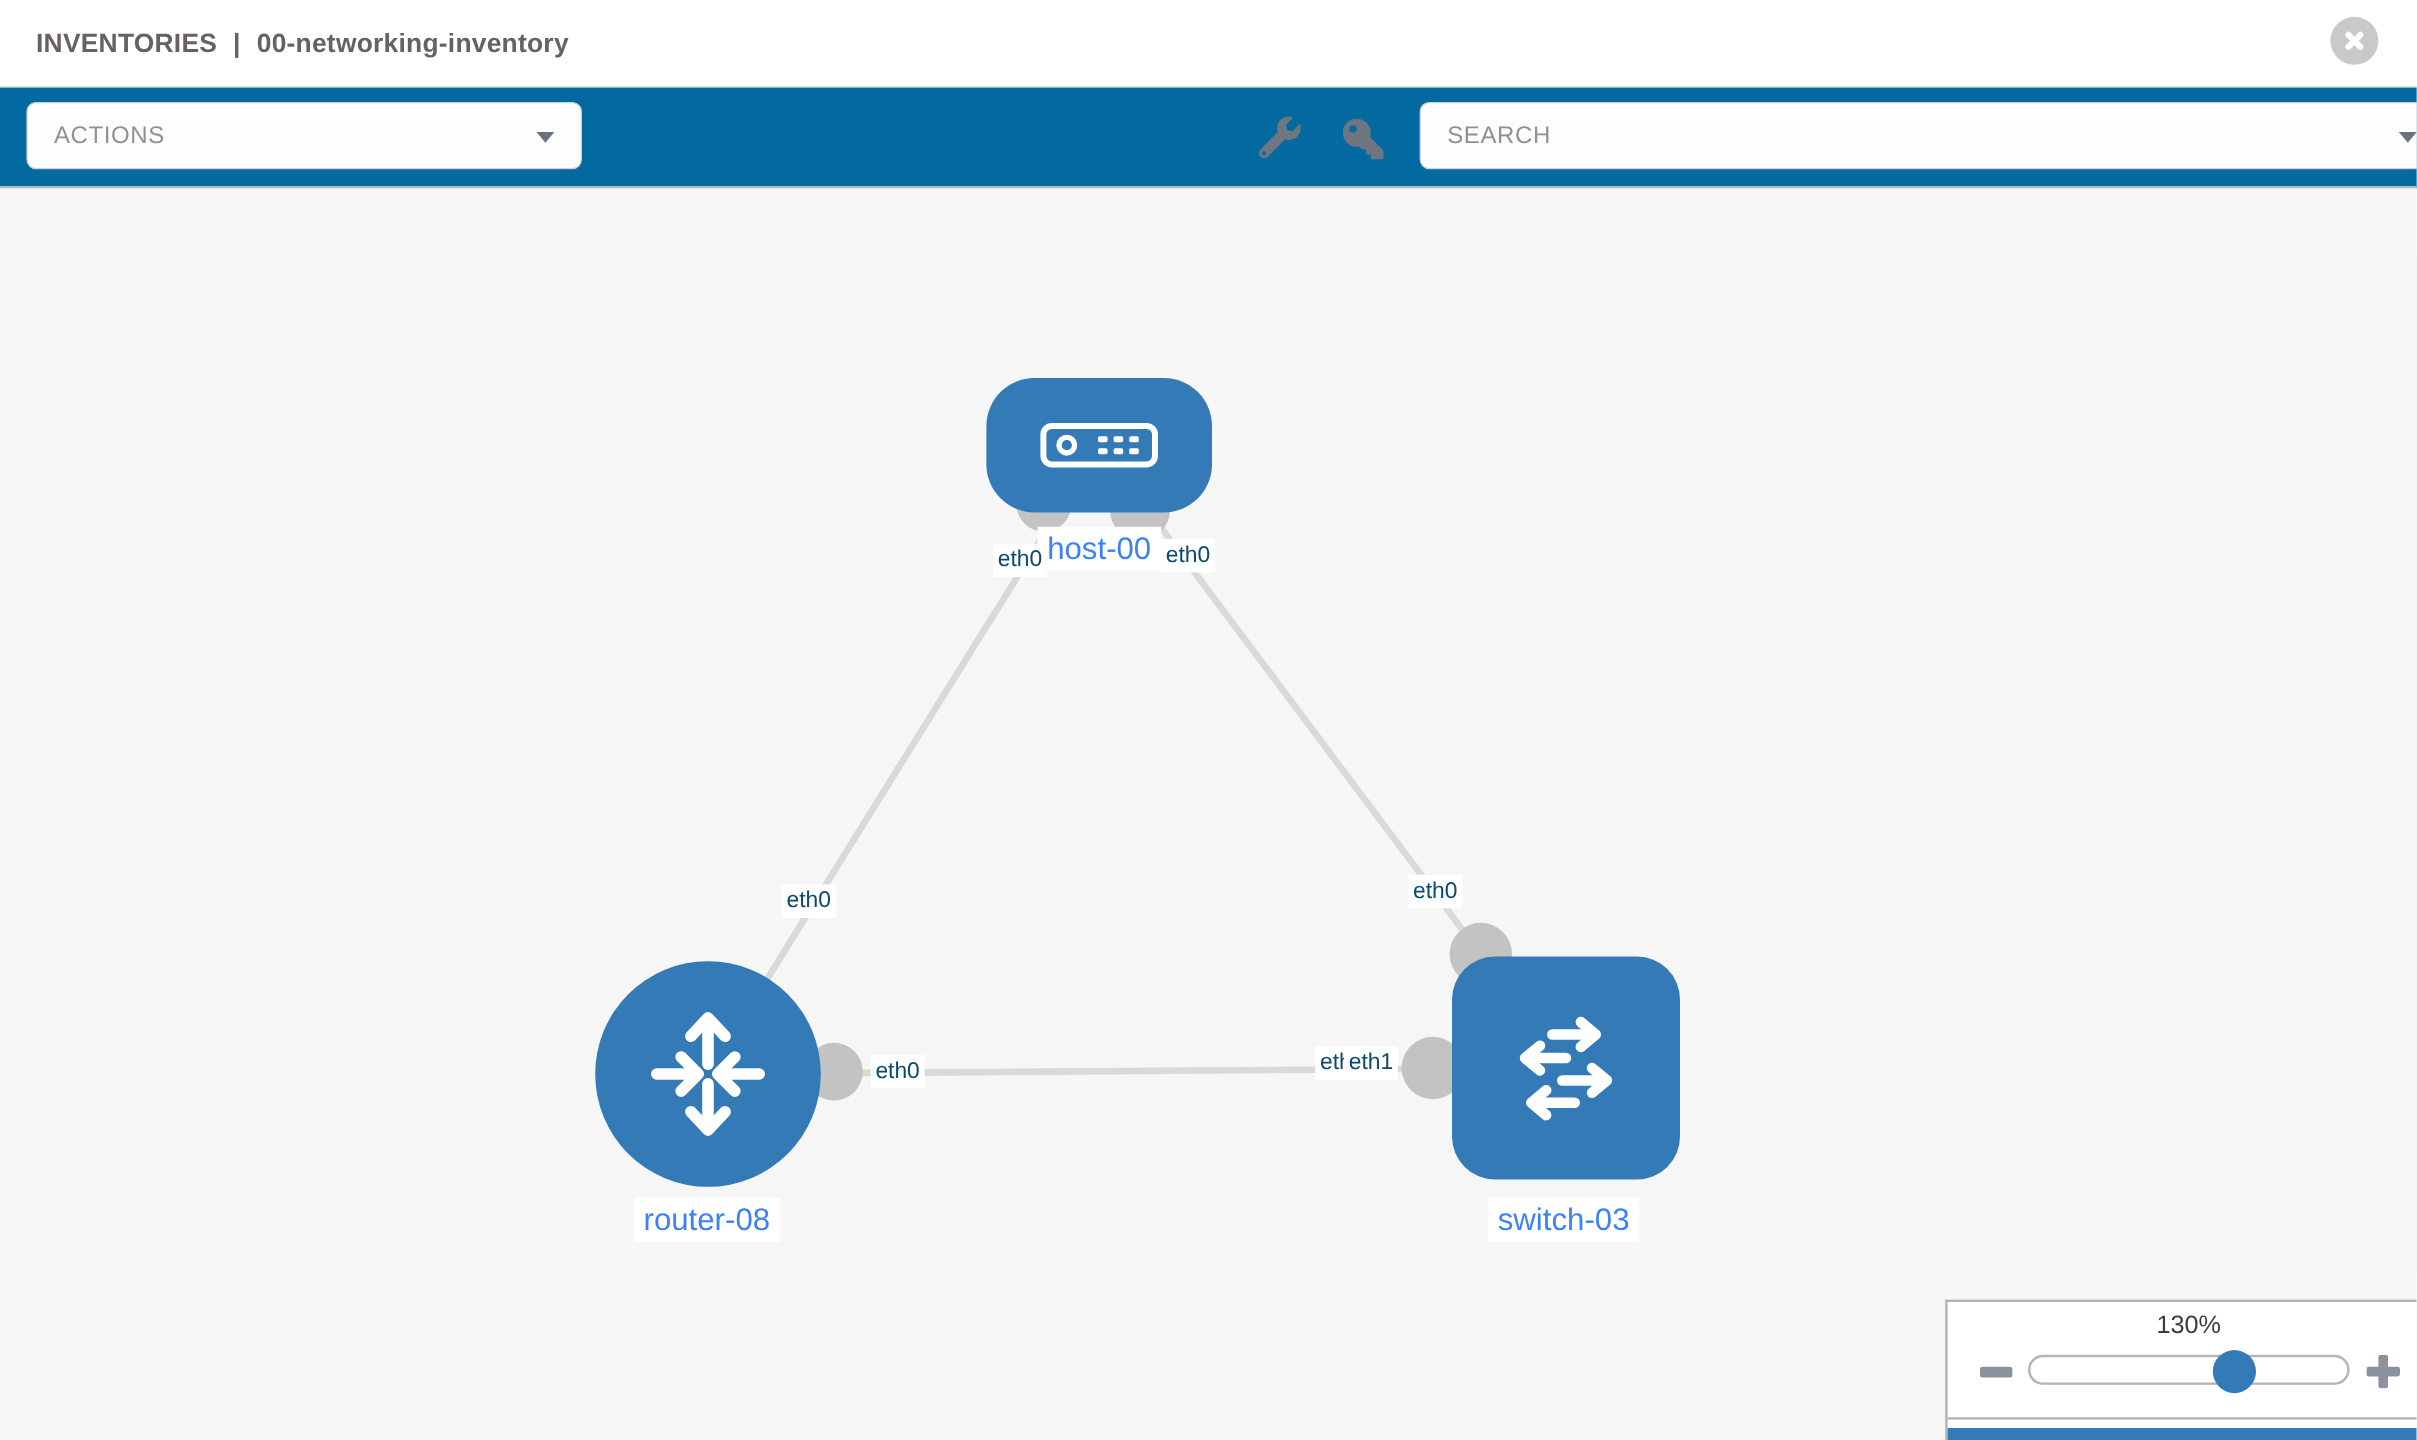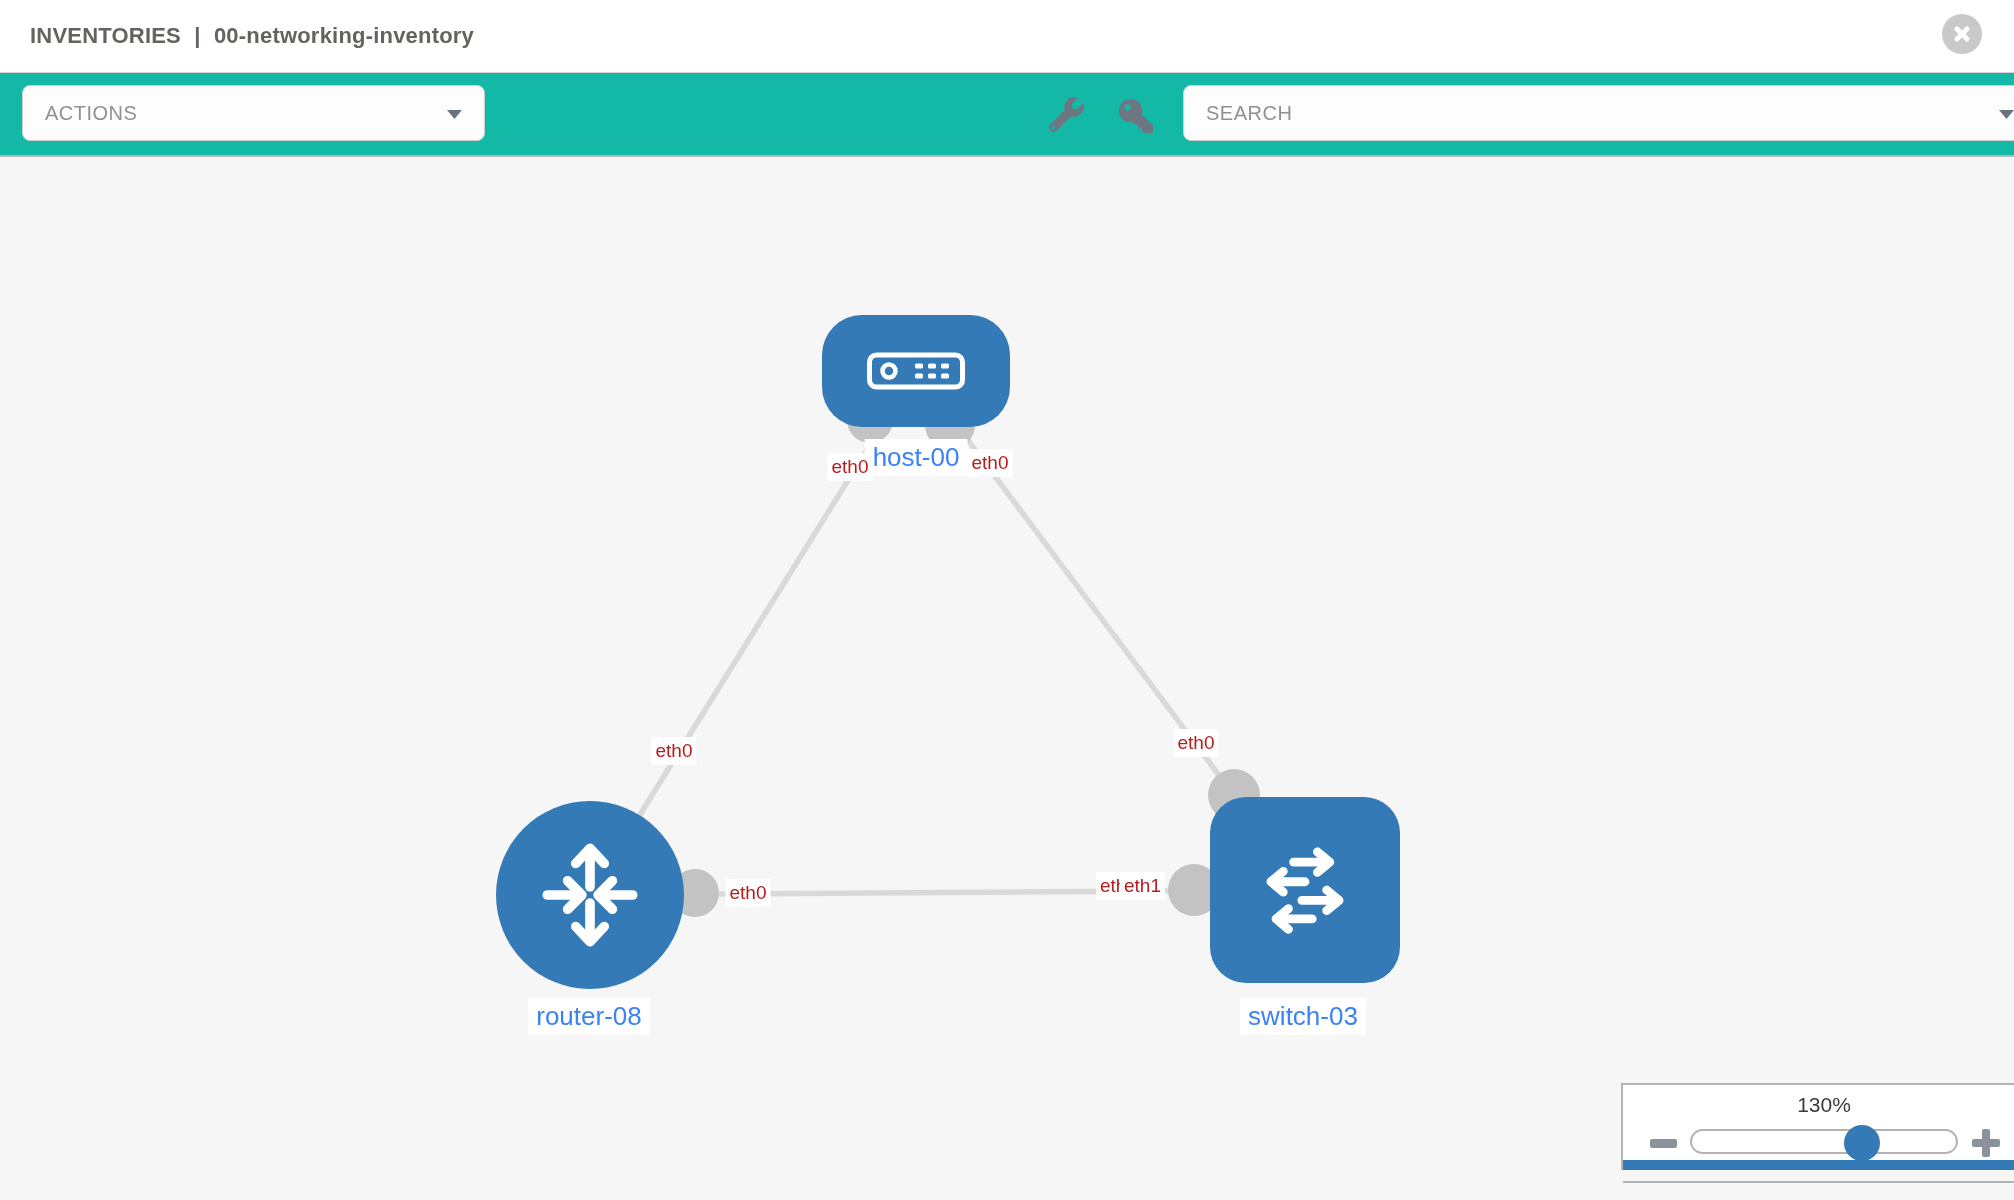--- a/index.html
+++ b/index.html
@@ -17,21 +17,21 @@
   .title{margin-left:30px;font-size:22px;font-weight:bold;color:#666260;letter-spacing:.2px;}
   .title span{margin-right:7px;}
   .title span:last-child{margin-right:16px;}
   .close-btn{
     position:absolute;right:32px;top:14px;width:40px;height:40px;border-radius:50%;
     background:#c9c9c9;display:flex;align-items:center;justify-content:center;cursor:pointer;
   }
   
   .toolbar{
     position:absolute;left:0;top:73px;width:2014px;height:82px;
-    background:#14b8a6;border-bottom:2px solid #b7b7b7;
+    background:#0369a1;border-bottom:2px solid #b7b7b7;
   }
   .dropdown{
     position:absolute;top:12px;height:56px;background:#fdfdfd;
     border:1px solid #cfcfcf;border-radius:8px;
     display:flex;align-items:center;box-sizing:border-box;
   }
   .dropdown .dd-label{margin-left:22px;font-size:20px;color:#919191;letter-spacing:.5px;}
   .dropdown .caret{position:absolute;right:22px;top:24px;}
   .tool-btn{position:absolute;width:38px;height:38px;display:flex;align-items:center;justify-content:center;cursor:pointer;}
   
@@ -42,29 +42,29 @@
   .net-svg{position:absolute;left:0;top:0;z-index:0;}
   .node{position:absolute;z-index:2;display:flex;align-items:center;justify-content:center;cursor:pointer;}
   .node-host{left:822px;top:158px;width:188px;height:112px;border-radius:40px;background:#337ab7;}
   .node-router{left:496px;top:644px;width:188px;height:188px;border-radius:50%;background:#337ab7;}
   .node-switch{left:1210px;top:640px;width:190px;height:186px;border-radius:36px;background:#337ab7;}
   .node-label{
     position:absolute;z-index:3;background:#ffffff;color:#3b82f6;
     font-size:26px;padding:3px 8px;white-space:nowrap;transform:translateX(-50%);
   }
   .if-label{
-    position:absolute;z-index:3;background:#ffffff;color:#b91c1c;
+    position:absolute;z-index:3;background:#ffffff;color:#0c4a6e;
     font-size:19px;padding:2px 4px;white-space:nowrap;line-height:1.25;
   }
   .if-center{transform:translateX(-50%);}
   .if-under{z-index:3;}
   .if-over{z-index:4;}
   
   .zoom-panel{
-    position:absolute;left:1621px;top:926px;width:393px;height:87px;
+    position:absolute;left:1621px;top:926px;width:393px;height:117px;
     background:#ffffff;border-left:2px solid #b3b3b3;border-top:2px solid #b3b3b3;
     box-sizing:border-box;z-index:5;
   }
   .zoom-controls{position:relative;height:96px;border-bottom:2px solid #b3b3b3;}
   .zoom-level{position:absolute;left:67px;top:8px;width:268px;text-align:center;font-size:21px;color:#3c3c3c;}
   .zoom-minus{position:absolute;left:27px;top:54px;width:27px;height:9px;border-radius:2px;background:#8a929d;cursor:pointer;}
   .zoom-track{
     position:absolute;left:67px;top:44px;width:268px;height:25px;border-radius:14px;
     background:#ffffff;border:2px solid #b4b4b4;box-sizing:border-box;cursor:pointer;
   }

